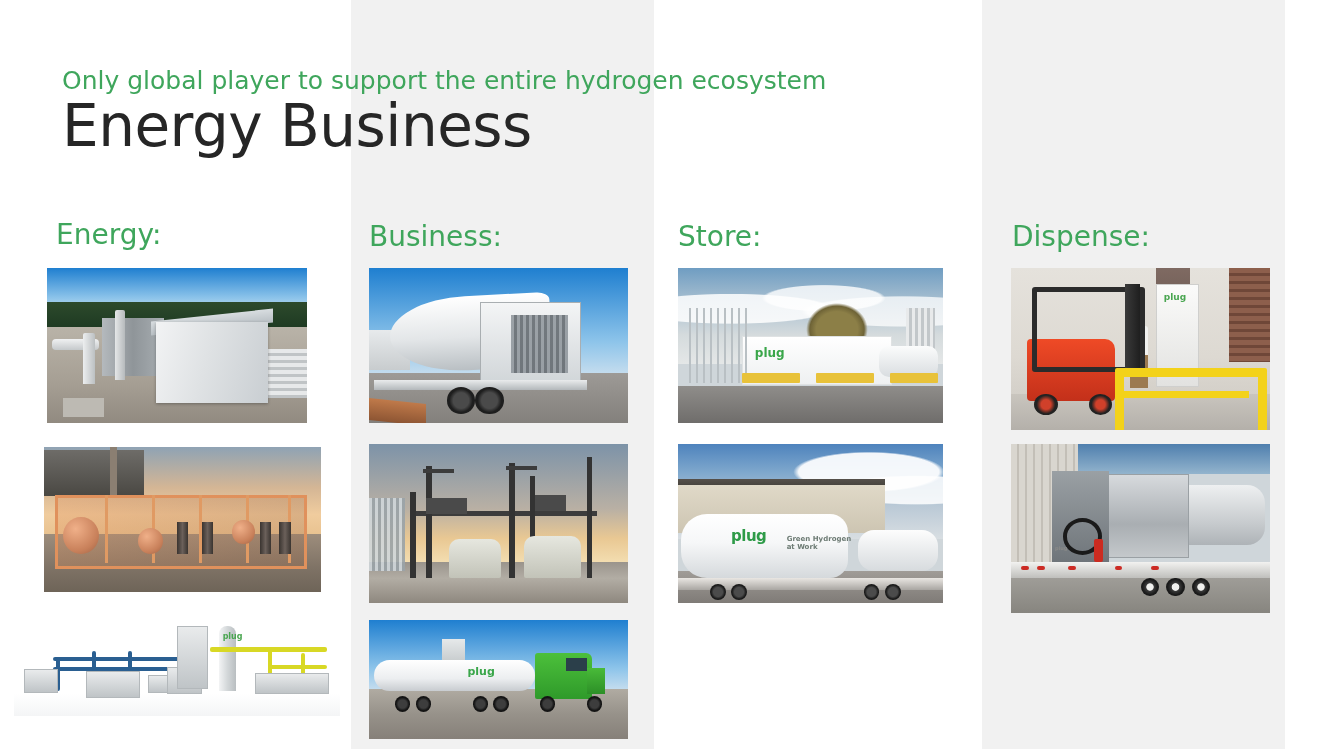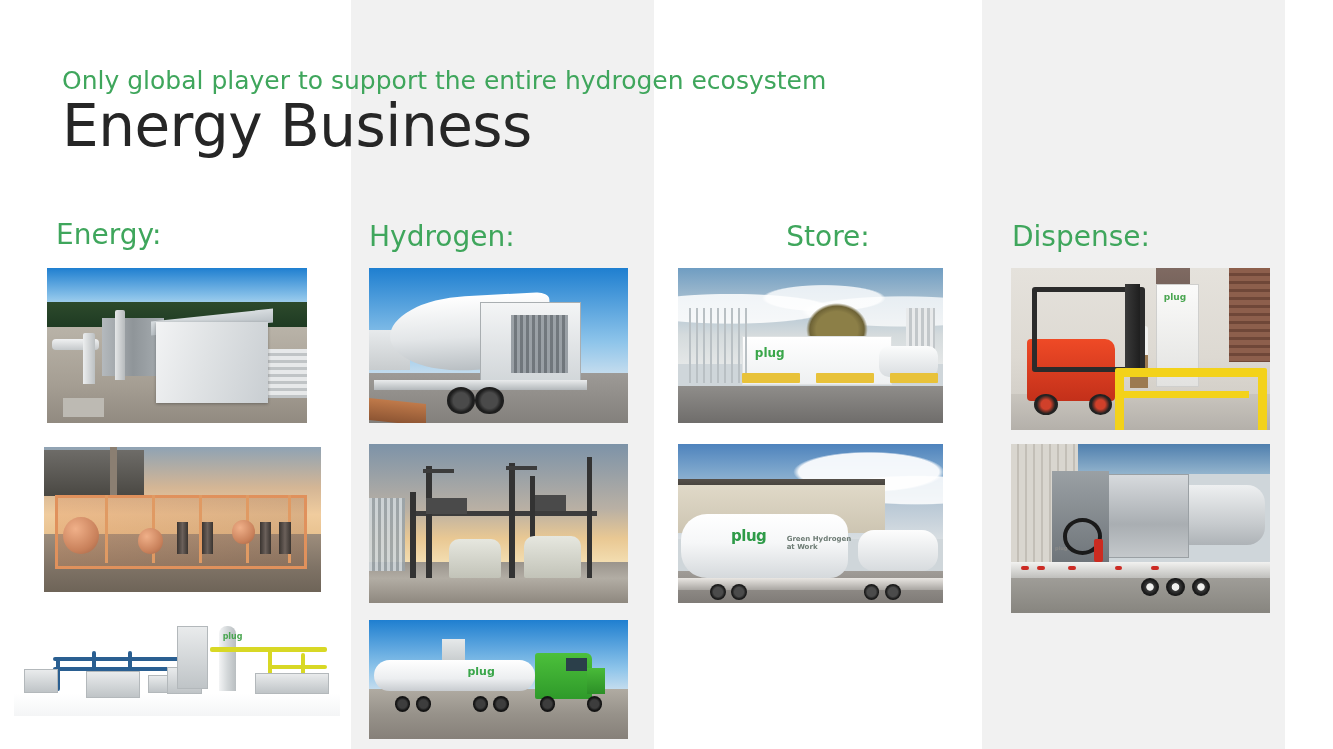--- a/index.html
+++ b/index.html
@@ -57,21 +57,21 @@
   }
   .col-heading {
     font-size: 28px;
     font-weight: 400;
     color: #3fa65c;
     line-height: 1.1;
     white-space: nowrap;
   }
   #col-produce  { left: 56px;   top: 220px; width: 300px; }
   #col-transport{ left: 369px;  top: 222px; width: 300px; }
-  #col-store    { left: 678px;  top: 222px; width: 300px; text-align: center; }
+  #col-store    { left: 678px;  top: 222px; width: 300px; }
   #col-dispense { left: 1012px; top: 222px; width: 300px; }
 
   
   .photo {
     position: absolute;
     overflow: hidden;
     background: #cfd6da;
     z-index: 2;
   }
   .scene { position: absolute; inset: 0; }
@@ -578,21 +578,21 @@
     <div class="yellowpipe" style="left:60%; top:30%; width:36%; height:5px;"></div>
     <div class="yellowpipe" style="left:78%; top:30%; width:4px; height:40%;"></div>
     <div class="yellowpipe" style="left:88%; top:36%; width:4px; height:34%;"></div>
     <div class="yellowpipe" style="left:78%; top:48%; width:18%; height:4px;"></div>
     <div class="greybox" style="left:74%; top:56%; width:22%; height:20%;"></div>
     <div class="logo-mini" style="left:64%; top:14%;">plug</div>
   </div>
 </div>
 
 <div class="column" id="col-transport">
-  <div class="col-heading">Hydrogen:</div>
+  <div class="col-heading">Business:</div>
 </div>
 
 <div class="photo" id="photo-transport-tanker">
   <div class="scene">
     <div class="sky-blue"></div>
     <div class="ground-asphalt"></div>
     <div class="shed"></div>
     <div class="tank-body"></div>
     <div class="cabinet"></div>
     <div class="valves"></div>

